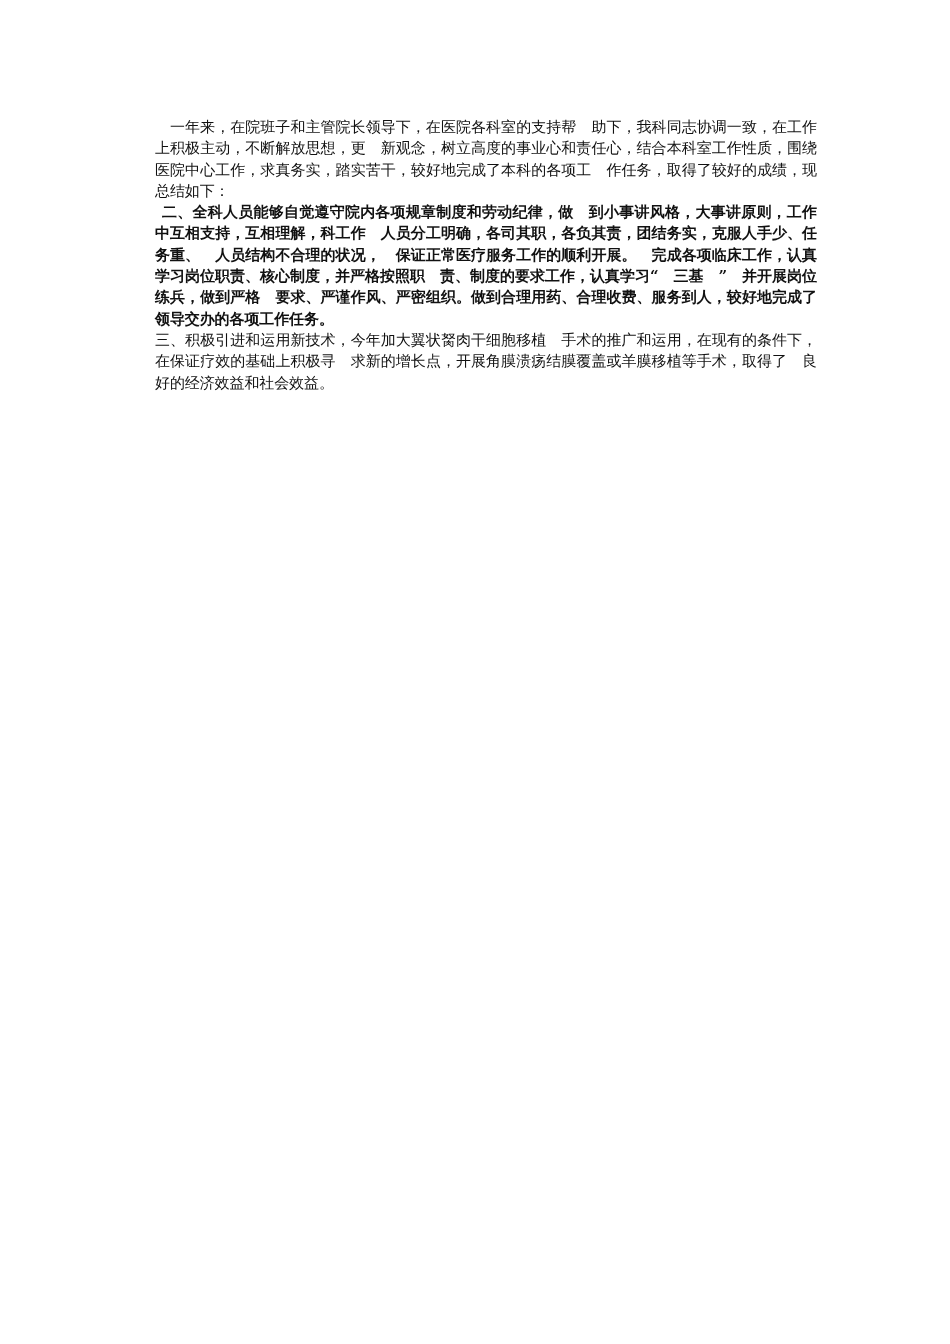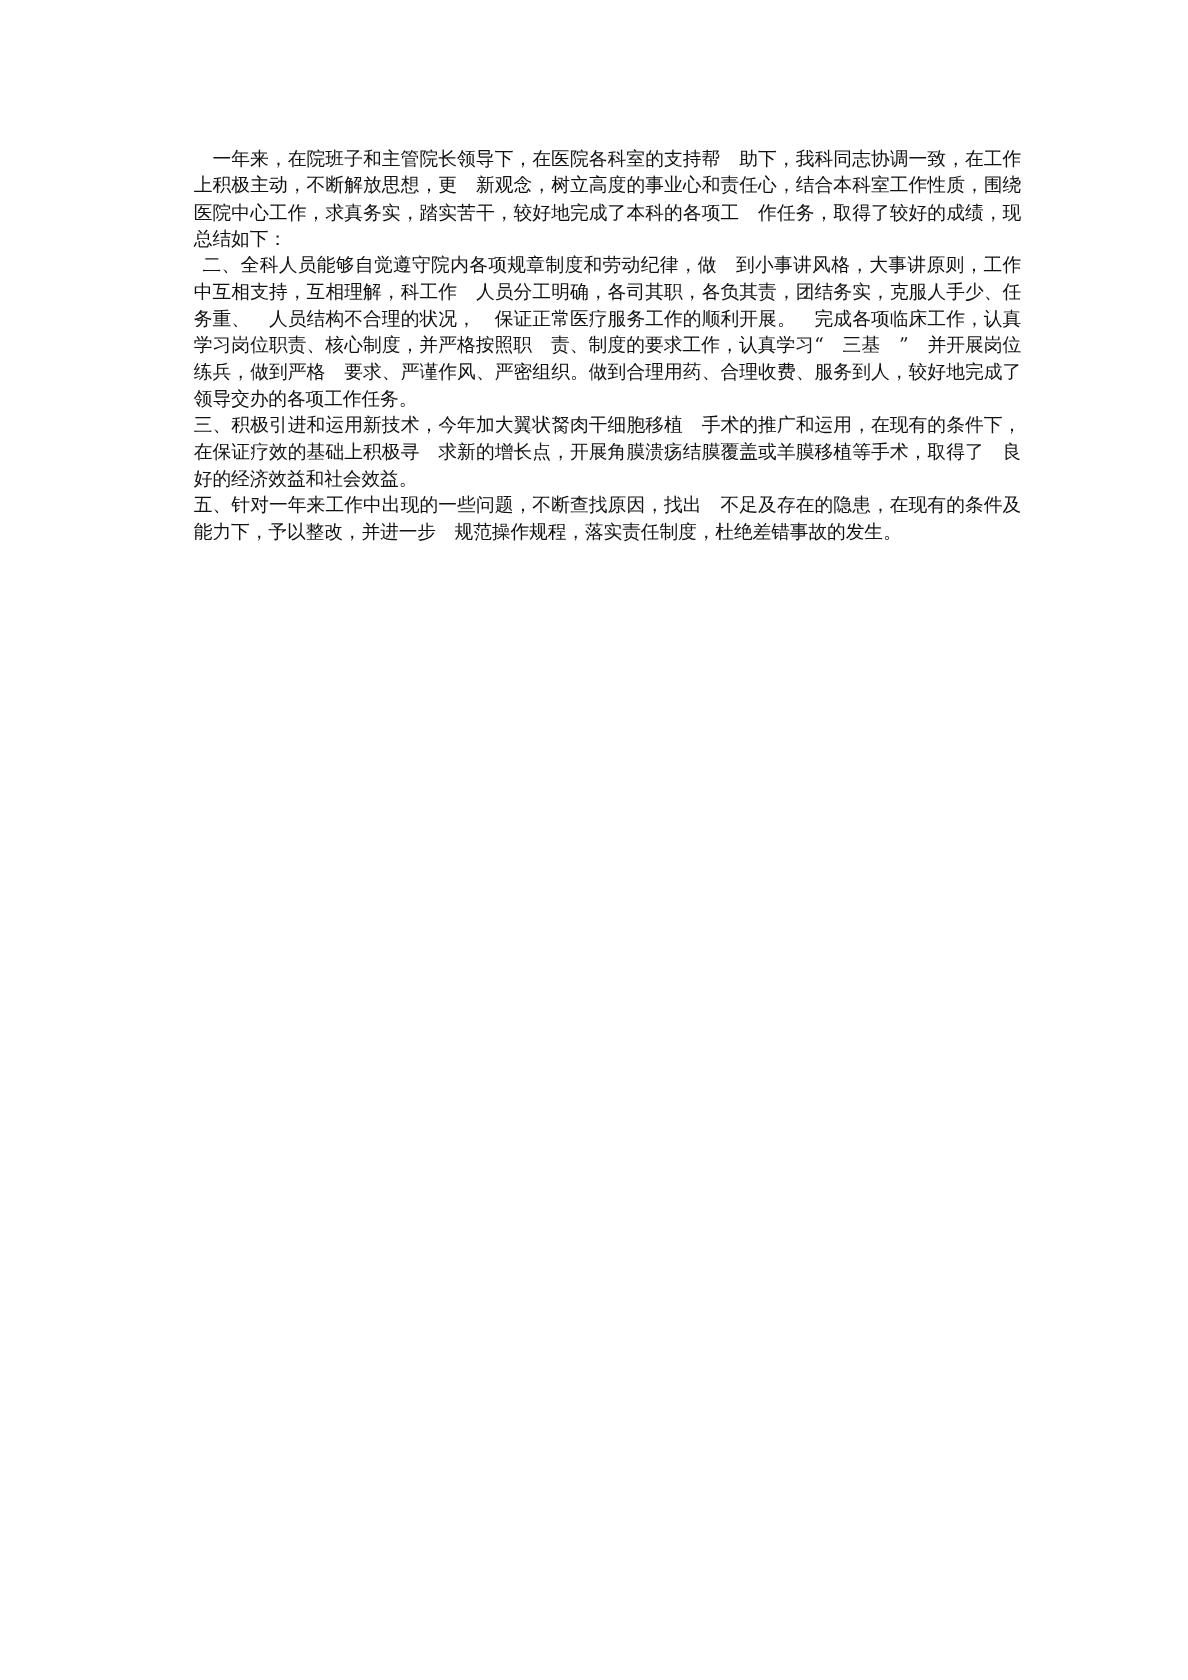--- a/index.html
+++ b/index.html
@@ -24,23 +24,22 @@
       color: #111111;
       text-align: justify;
       letter-spacing: -0.1px;
     }
     .para {
       margin: 0;
       padding: 0;
       word-break: break-all;
     }
     .indent1 { text-indent: 15px; }
-    .indent2 { text-indent: 7px; }
+    .indent2 { text-indent: 7px; font-weight: bold; }
   </style>
 </head>
 <body>
 
 <div class="page">
   <p class="para indent1">一年来，在院班子和主管院长领导下，在医院各科室的支持帮　助下，我科同志协调一致，在工作上积极主动，不断解放思想，更　新观念，树立高度的事业心和责任心，结合本科室工作性质，围绕　医院中心工作，求真务实，踏实苦干，较好地完成了本科的各项工　作任务，取得了较好的成绩，现总结如下：</p>
   <p class="para indent2">二、全科人员能够自觉遵守院内各项规章制度和劳动纪律，做　到小事讲风格，大事讲原则，工作中互相支持，互相理解，科工作　人员分工明确，各司其职，各负其责，团结务实，克服人手少、任　务重、　人员结构不合理的状况，　保证正常医疗服务工作的顺利开展。　完成各项临床工作，认真学习岗位职责、核心制度，并严格按照职　责、制度的要求工作，认真学习“　三基　”　并开展岗位练兵，做到严格　要求、严谨作风、严密组织。做到合理用药、合理收费、服务到人，较好地完成了领导交办的各项工作任务。</p>
   <p class="para">三、积极引进和运用新技术，今年加大翼状胬肉干细胞移植　手术的推广和运用，在现有的条件下，在保证疗效的基础上积极寻　求新的增长点，开展角膜溃疡结膜覆盖或羊膜移植等手术，取得了　良好的经济效益和社会效益。</p>
-  <p class="para">五、针对一年来工作中出现的一些问题，不断查找原因，找出　不足及存在的隐患，在现有的条件及能力下，予以整改，并进一步　规范操作规程，落实责任制度，杜绝差错事故的发生。</p>
 </div>
 
 </body></html>

